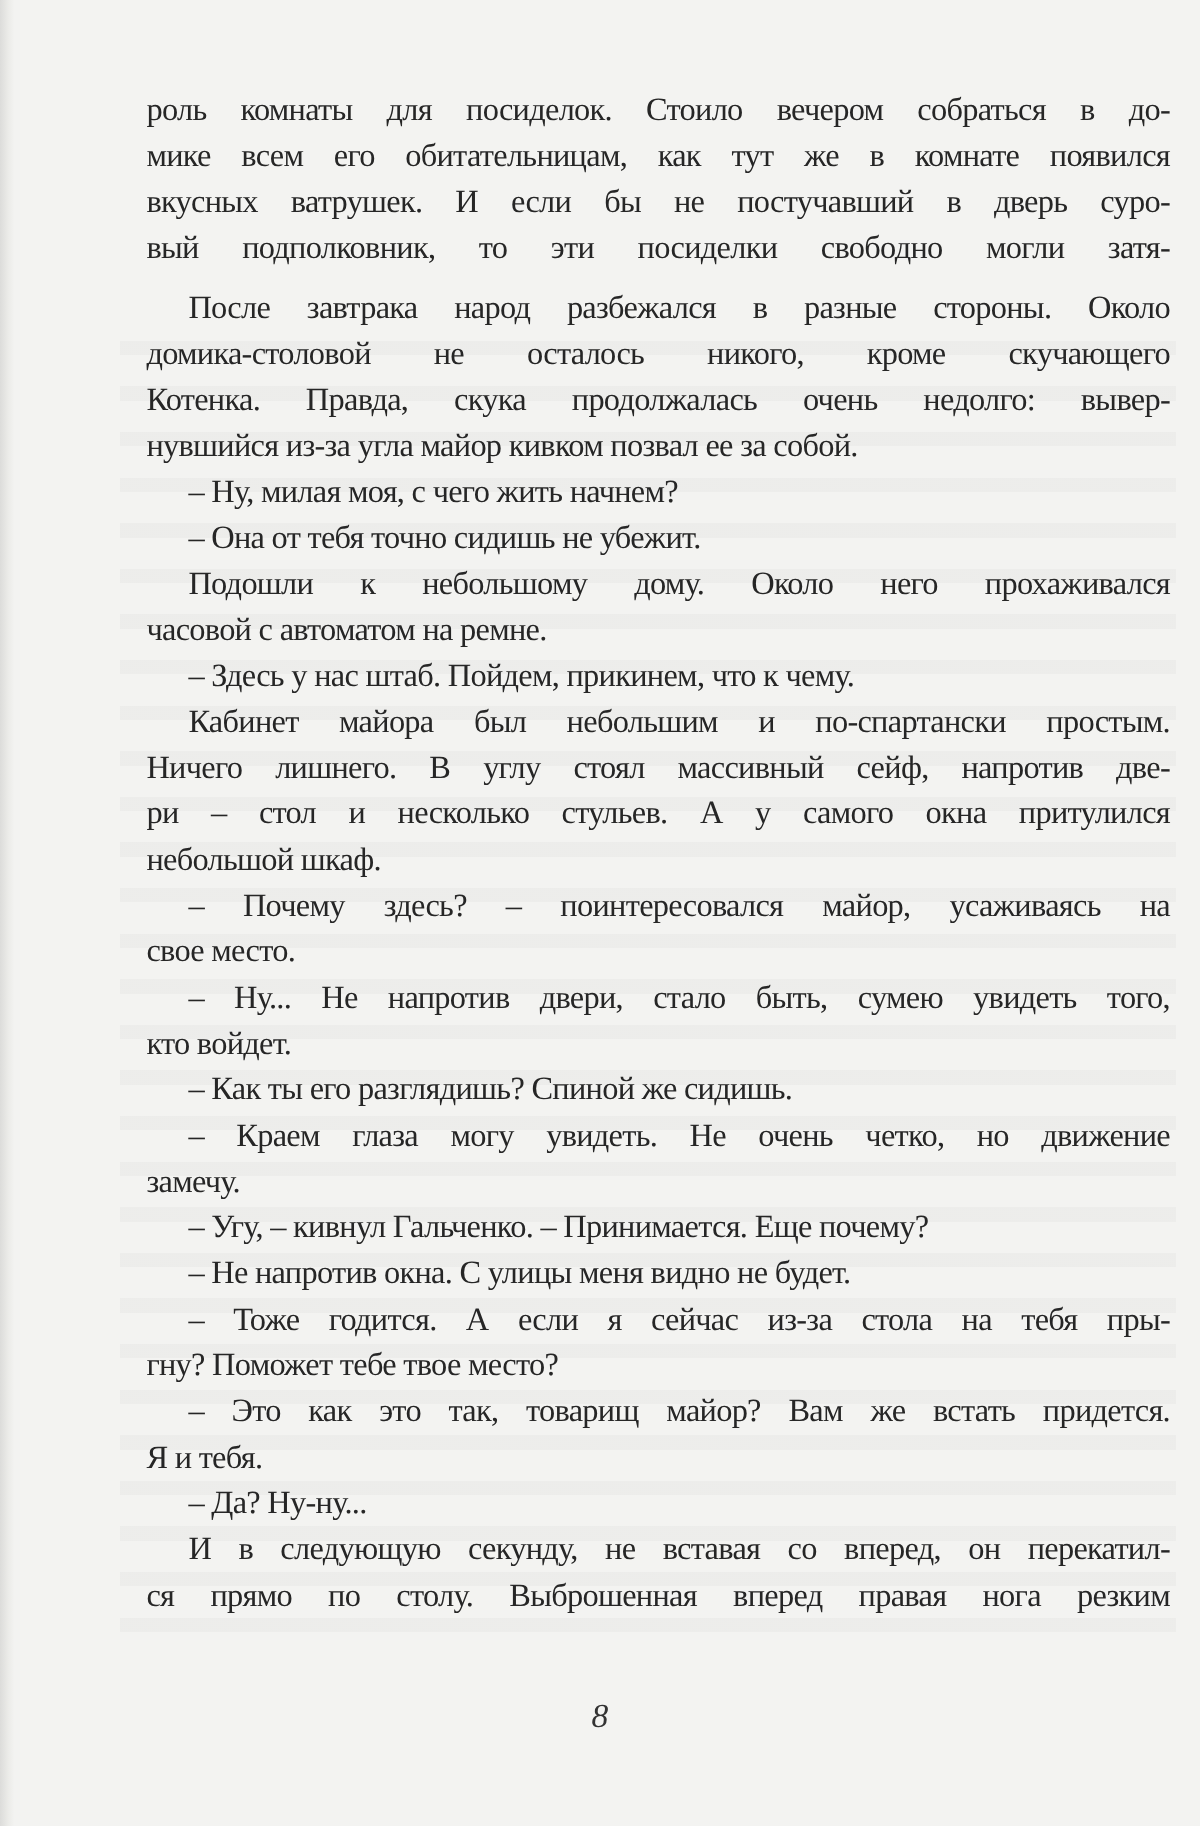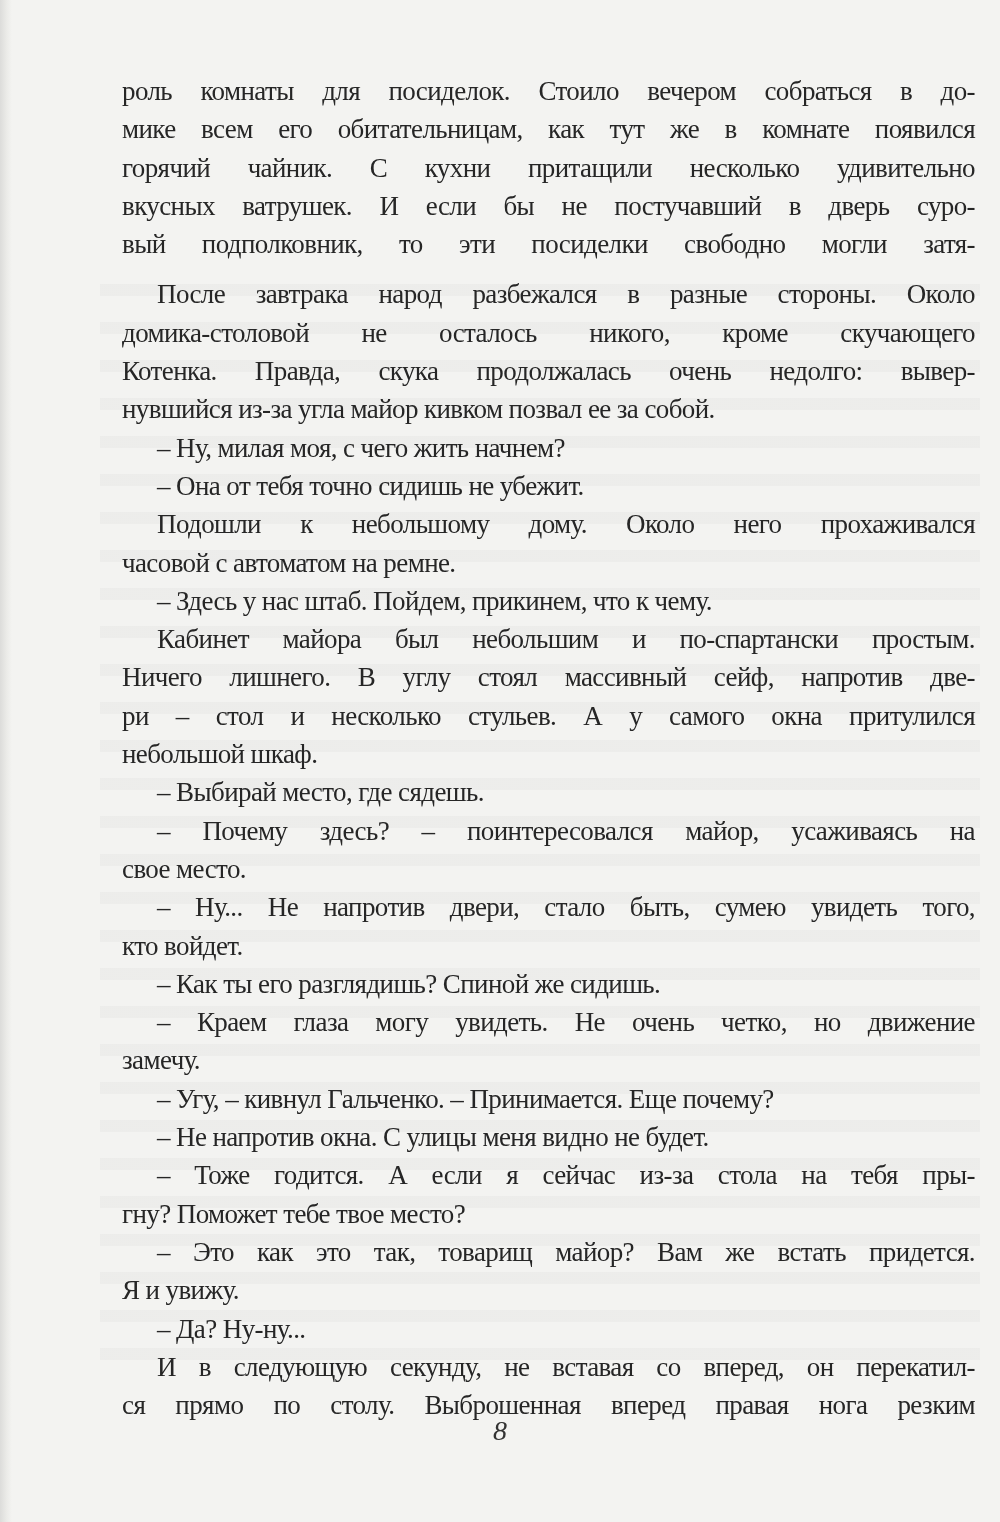--- a/index.html
+++ b/index.html
@@ -69,49 +69,47 @@
   </style>
 </head>
 <body>
 
 <div class="page-edge"></div>
 <div class="show-through"></div>
 
 <div class="text-block" id="text-block">
     <span class="line">роль комнаты для посиделок. Стоило вечером собраться в до-</span>
     <span class="line">мике всем его обитательницам, как тут же в комнате появился</span>
-    <span class="line">горячий чайник. С кухни притащили несколько удивительно</span>
     <span class="line">вкусных ватрушек. И если бы не постучавший в дверь суро-</span>
     <span class="line">вый подполковник, то эти посиделки свободно могли затя-</span>
     <span class="para-gap"></span>
     <span class="line indent">После завтрака народ разбежался в разные стороны. Около</span>
     <span class="line">домика-столовой не осталось никого, кроме скучающего</span>
     <span class="line">Котенка. Правда, скука продолжалась очень недолго: вывер-</span>
     <span class="line last">нувшийся из-за угла майор кивком позвал ее за собой.</span>
     <span class="line indent last">– Ну, милая моя, с чего жить начнем?</span>
     <span class="line indent last">– Она от тебя точно сидишь не убежит.</span>
     <span class="line indent">Подошли к небольшому дому. Около него прохаживался</span>
     <span class="line last">часовой с автоматом на ремне.</span>
     <span class="line indent last">– Здесь у нас штаб. Пойдем, прикинем, что к чему.</span>
     <span class="line indent">Кабинет майора был небольшим и по-спартански простым.</span>
     <span class="line">Ничего лишнего. В углу стоял массивный сейф, напротив две-</span>
     <span class="line">ри – стол и несколько стульев. А у самого окна притулился</span>
     <span class="line last">небольшой шкаф.</span>
-    <span class="line indent last">– Выбирай место, где сядешь.</span>
     <span class="line indent">– Почему здесь? – поинтересовался майор, усаживаясь на</span>
     <span class="line last">свое место.</span>
     <span class="line indent">– Ну... Не напротив двери, стало быть, сумею увидеть того,</span>
     <span class="line last">кто войдет.</span>
     <span class="line indent last">– Как ты его разглядишь? Спиной же сидишь.</span>
     <span class="line indent">– Краем глаза могу увидеть. Не очень четко, но движение</span>
     <span class="line last">замечу.</span>
     <span class="line indent last">– Угу, – кивнул Гальченко. – Принимается. Еще почему?</span>
     <span class="line indent last">– Не напротив окна. С улицы меня видно не будет.</span>
     <span class="line indent">– Тоже годится. А если я сейчас из-за стола на тебя пры-</span>
     <span class="line last">гну? Поможет тебе твое место?</span>
     <span class="line indent">– Это как это так, товарищ майор? Вам же встать придется.</span>
-    <span class="line last">Я и увижу.</span>
+    <span class="line last">Я и тебя.</span>
     <span class="line indent last">– Да? Ну-ну...</span>
     <span class="line indent">И в следующую секунду, не вставая со вперед, он перекатил-</span>
     <span class="line">ся прямо по столу. Выброшенная вперед правая нога резким</span>
   </div>
 
 <div class="page-number">8</div>
 
 </body></html>

